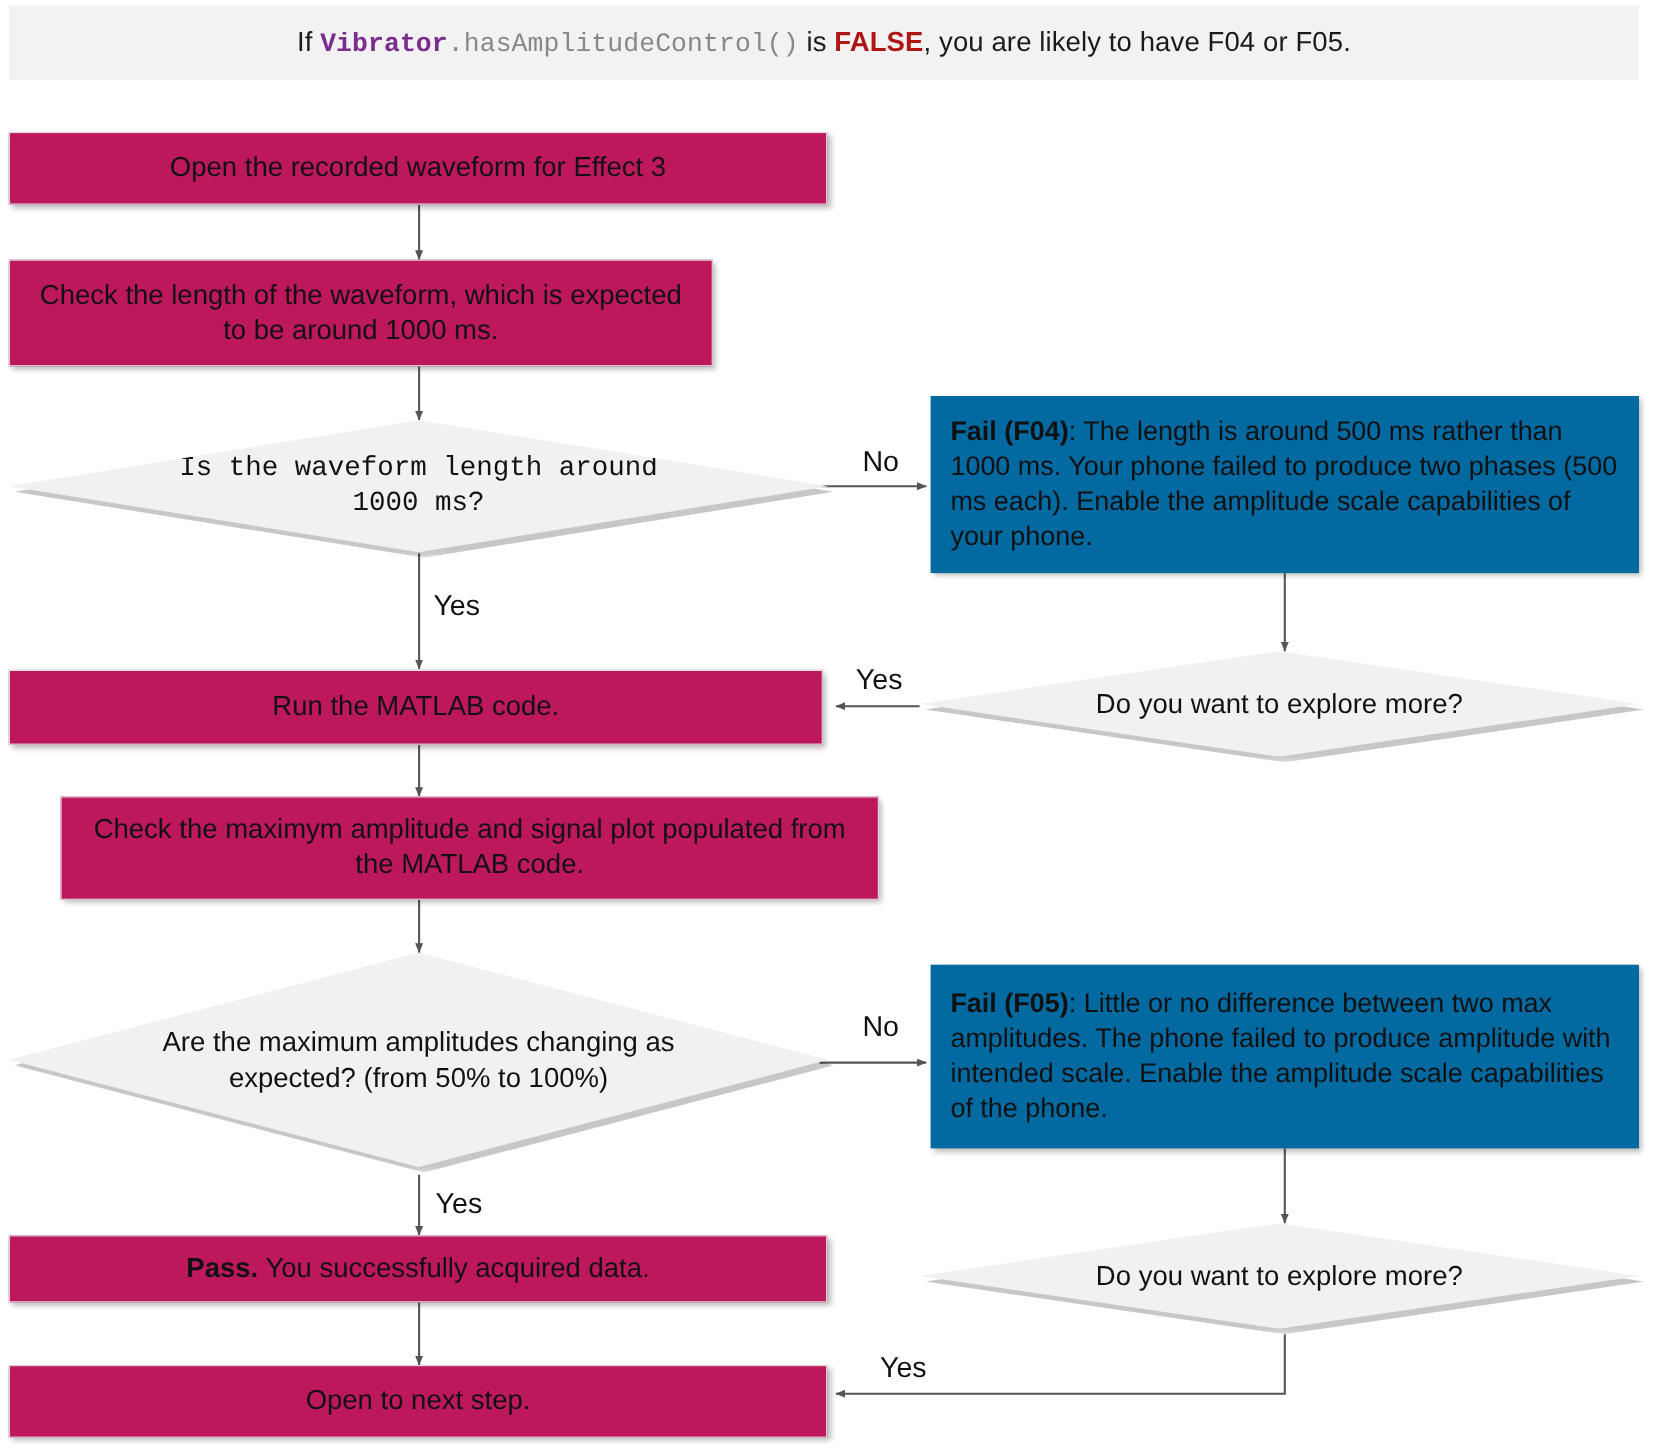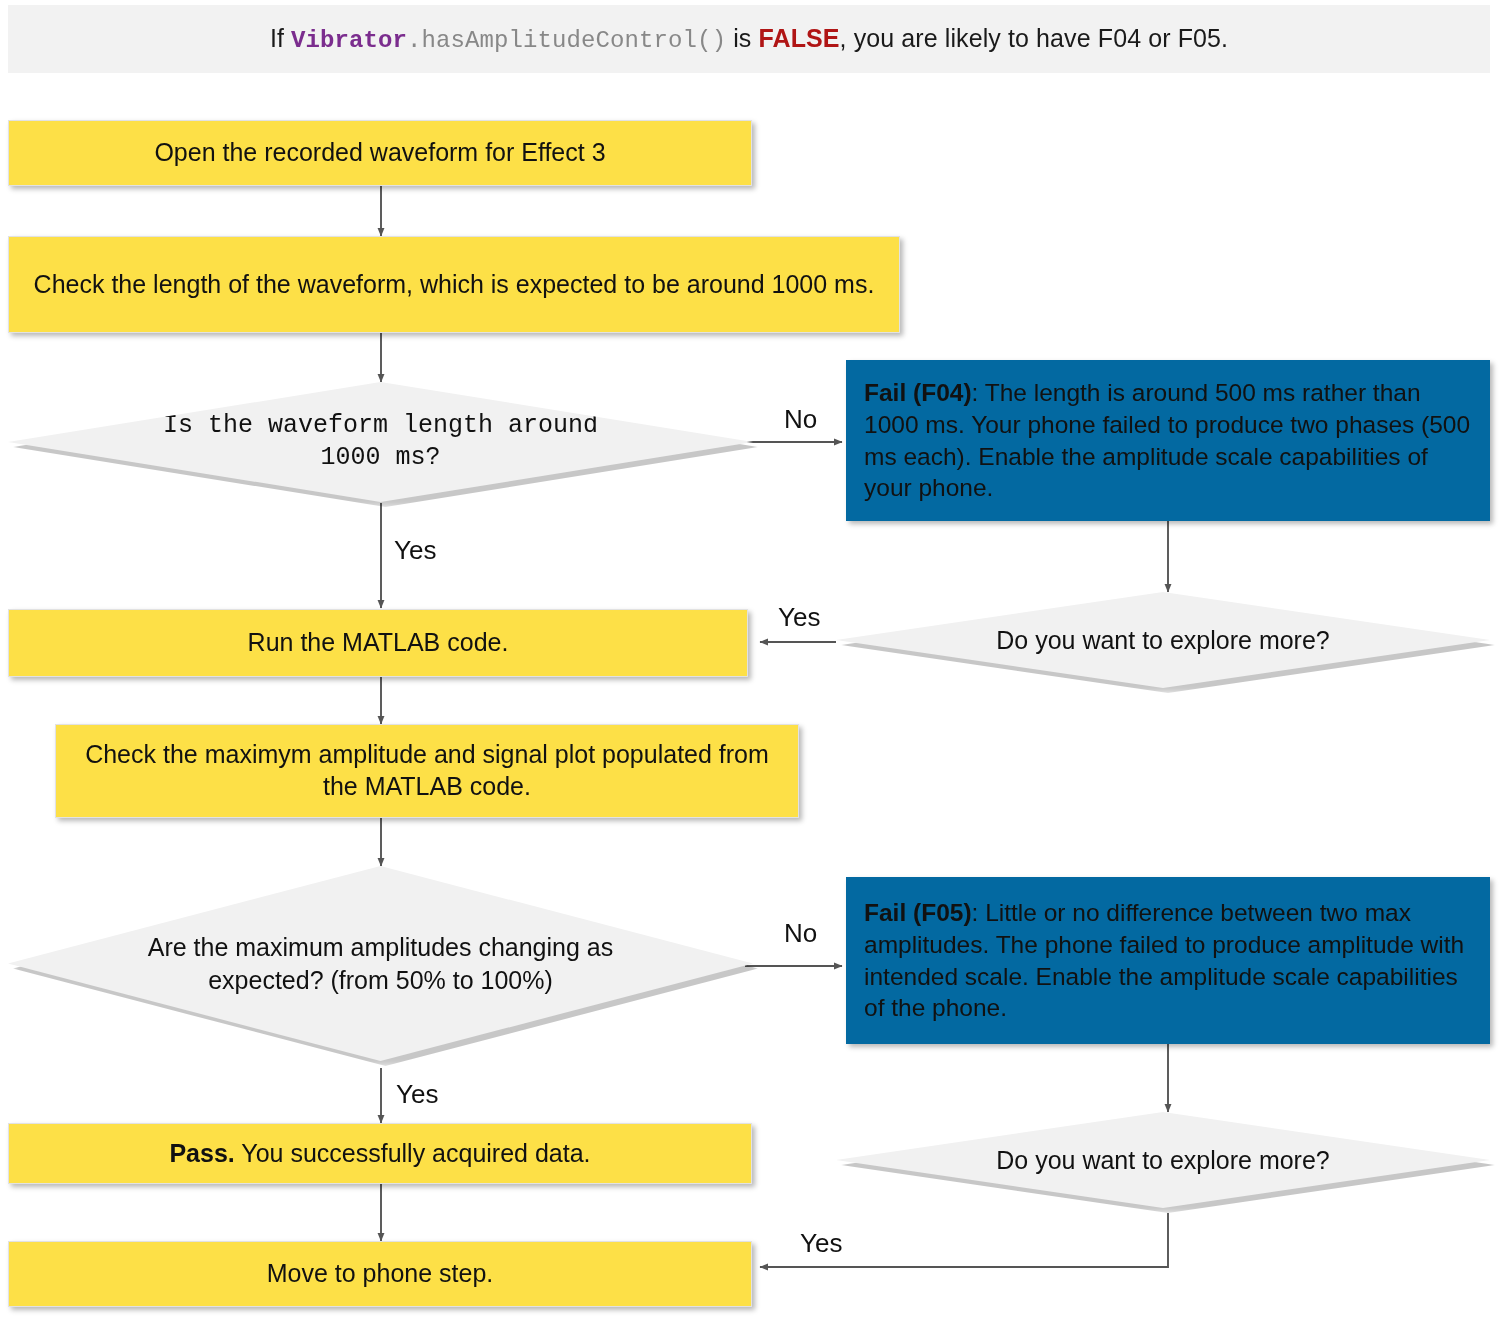--- a/index.html
+++ b/index.html
@@ -61,21 +61,21 @@
   .node {
     position: absolute;
     box-sizing: border-box;
     display: flex;
     align-items: center;
     justify-content: center;
     text-align: center;
   }
 
   .proc {
-    background: #fde047;
+    background: #be185d;
     border: 1px solid #e2e2e2;
     box-shadow: 3px 3px 5px rgba(0,0,0,0.28);
     color: #111111;
     font-size: 25px;
     line-height: 1.27;
     padding: 6px 14px;
   }
 
   .fail {
     background: #0369a1;
@@ -170,21 +170,21 @@
       <line x1="381" y1="1182" x2="381" y2="1241" marker-end="url(#arrow)"></line>
 
       <path d="M1168,1213 L1168,1267 L760,1267" marker-end="url(#arrow)"></path>
     </g>
   </svg>
 
   <div class="node proc" style="left:8px; top:120px; width:744px; height:66px;">
     <span>Open the recorded waveform for Effect 3</span>
   </div>
 
-  <div class="node proc" style="left:8px; top:236px; width:892px; height:97px;">
+  <div class="node proc" style="left:8px; top:236px; width:640px; height:97px;">
     <span>Check the length of the waveform, which is expected to be around 1000 ms.</span>
   </div>
 
   <div class="decision-shadow" style="left:13px; top:387px; width:745px; height:120px;"></div>
   <div class="node decision" style="left:8px; top:382px; width:745px; height:120px;font-family:Liberation Mono, monospace;">
     <span class="dtext">Is the waveform length around 1000 ms?</span>
   </div>
 
   <div class="node proc" style="left:8px; top:609px; width:740px; height:68px;">
     <span>Run the MATLAB code.</span>
@@ -197,21 +197,21 @@
   <div class="decision-shadow" style="left:13px; top:871px; width:745px; height:195px;"></div>
   <div class="node decision" style="left:8px; top:866px; width:745px; height:195px;">
     <span class="dtext">Are the maximum amplitudes changing as expected? (from 50% to 100%)</span>
   </div>
 
   <div class="node proc" style="left:8px; top:1123px; width:744px; height:61px;">
     <span><b class="bold">Pass.</b><span> You successfully acquired data.</span></span>
   </div>
 
   <div class="node proc" style="left:8px; top:1241px; width:744px; height:66px;">
-    <span>Move to phone step.</span>
+    <span>Open to next step.</span>
   </div>
 
   <div class="node fail" style="left:846px; top:360px; width:644px; height:161px;">
     <div class="inner"><b class="bold">Fail (F04)</b><span>: The length is around 500 ms rather than 1000 ms. Your phone failed to produce two phases (500 ms each). Enable the amplitude scale capabilities of your phone.</span></div>
   </div>
 
   <div class="decision-shadow" style="left:841px; top:597px; width:654px; height:96px;"></div>
   <div class="node decision" style="left:836px; top:592px; width:654px; height:96px;">
     <span class="dtext">Do you want to explore more?</span>
   </div>

